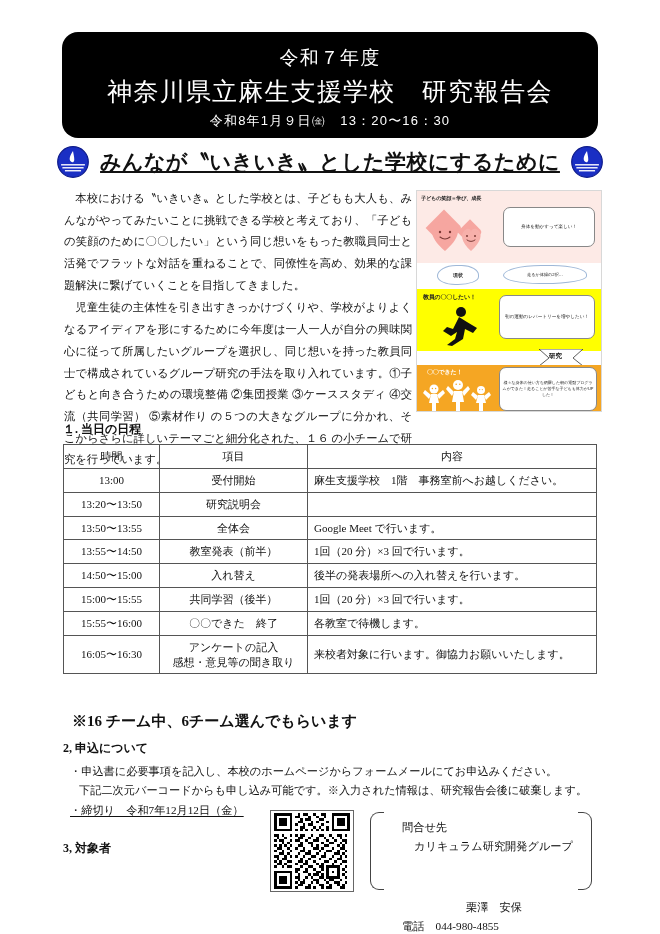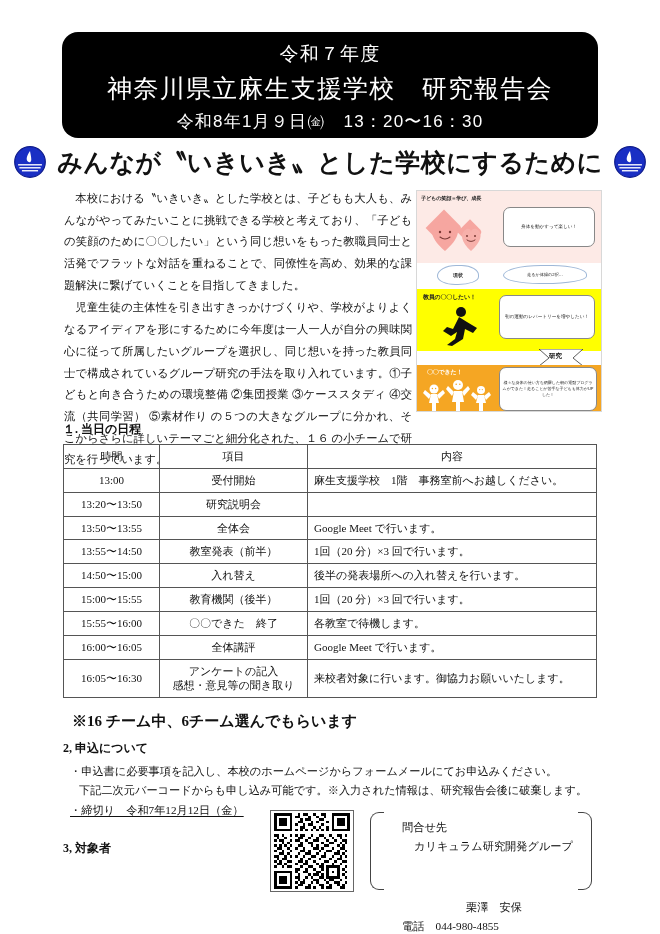--- a/index.html
+++ b/index.html
@@ -21,33 +21,33 @@
     align-items: center; justify-content: center;
     padding-top: 4px;
   }
   .header-banner div {
     color: #fff; text-align: center;
     font-family: "Liberation Sans", sans-serif;
     letter-spacing: 1.2px;
   }
   .hb-line1 { font-size: 19px; line-height: 1.55; }
   .hb-line2 { font-size: 25px; line-height: 1.55; }
-  .hb-line3 { font-size: 17px; line-height: 1.6; }
+  .hb-line3 { font-size: 13px; line-height: 1.6; }
 
   
   .title-row {
     position: absolute; left: 62px; top: 142px;
     width: 536px; height: 40px;
     display: flex; align-items: center; justify-content: center; gap: 10px;
   }
   .logo { width: 34px; height: 34px; flex: 0 0 auto; }
   .title-text {
     font-family: "Liberation Sans", sans-serif;
-    font-size: 25px; font-weight: bold;
-    letter-spacing: 0.5px; white-space: nowrap;
+    font-size: 21px; font-weight: bold;
+    letter-spacing: 0.5px; white-space: nowrap; text-decoration: underline;
   }
 
   
   .body-text {
     position: absolute; left: 64px; top: 188px;
     width: 348px;
     font-size: 11.3px; line-height: 1.92;
     text-align: justify;
   }
   .body-text p { text-indent: 1em; margin-bottom: 1px; }
@@ -308,32 +308,27 @@
         <td class="col-item">教室発表（前半）</td>
         <td class="col-desc">1回（20 分）×3 回で行います。</td>
       </tr>
       <tr>
         <td class="col-time">14:50〜15:00</td>
         <td class="col-item">入れ替え</td>
         <td class="col-desc">後半の発表場所への入れ替えを行います。</td>
       </tr>
       <tr>
         <td class="col-time">15:00〜15:55</td>
-        <td class="col-item">教育機関（後半）</td>
+        <td class="col-item">共同学習（後半）</td>
         <td class="col-desc">1回（20 分）×3 回で行います。</td>
       </tr>
       <tr>
         <td class="col-time">15:55〜16:00</td>
         <td class="col-item">〇〇できた　終了</td>
         <td class="col-desc">各教室で待機します。</td>
-      </tr>
-      <tr>
-        <td class="col-time">16:00〜16:05</td>
-        <td class="col-item">全体講評</td>
-        <td class="col-desc">Google Meet で行います。</td>
       </tr>
       <tr>
         <td class="col-time">16:05〜16:30</td>
         <td class="col-item two-line">
           <div>アンケートの記入</div>
           <div>感想・意見等の聞き取り</div>
         </td>
         <td class="col-desc">来校者対象に行います。御協力お願いいたします。</td>
       </tr>
     </tbody>

